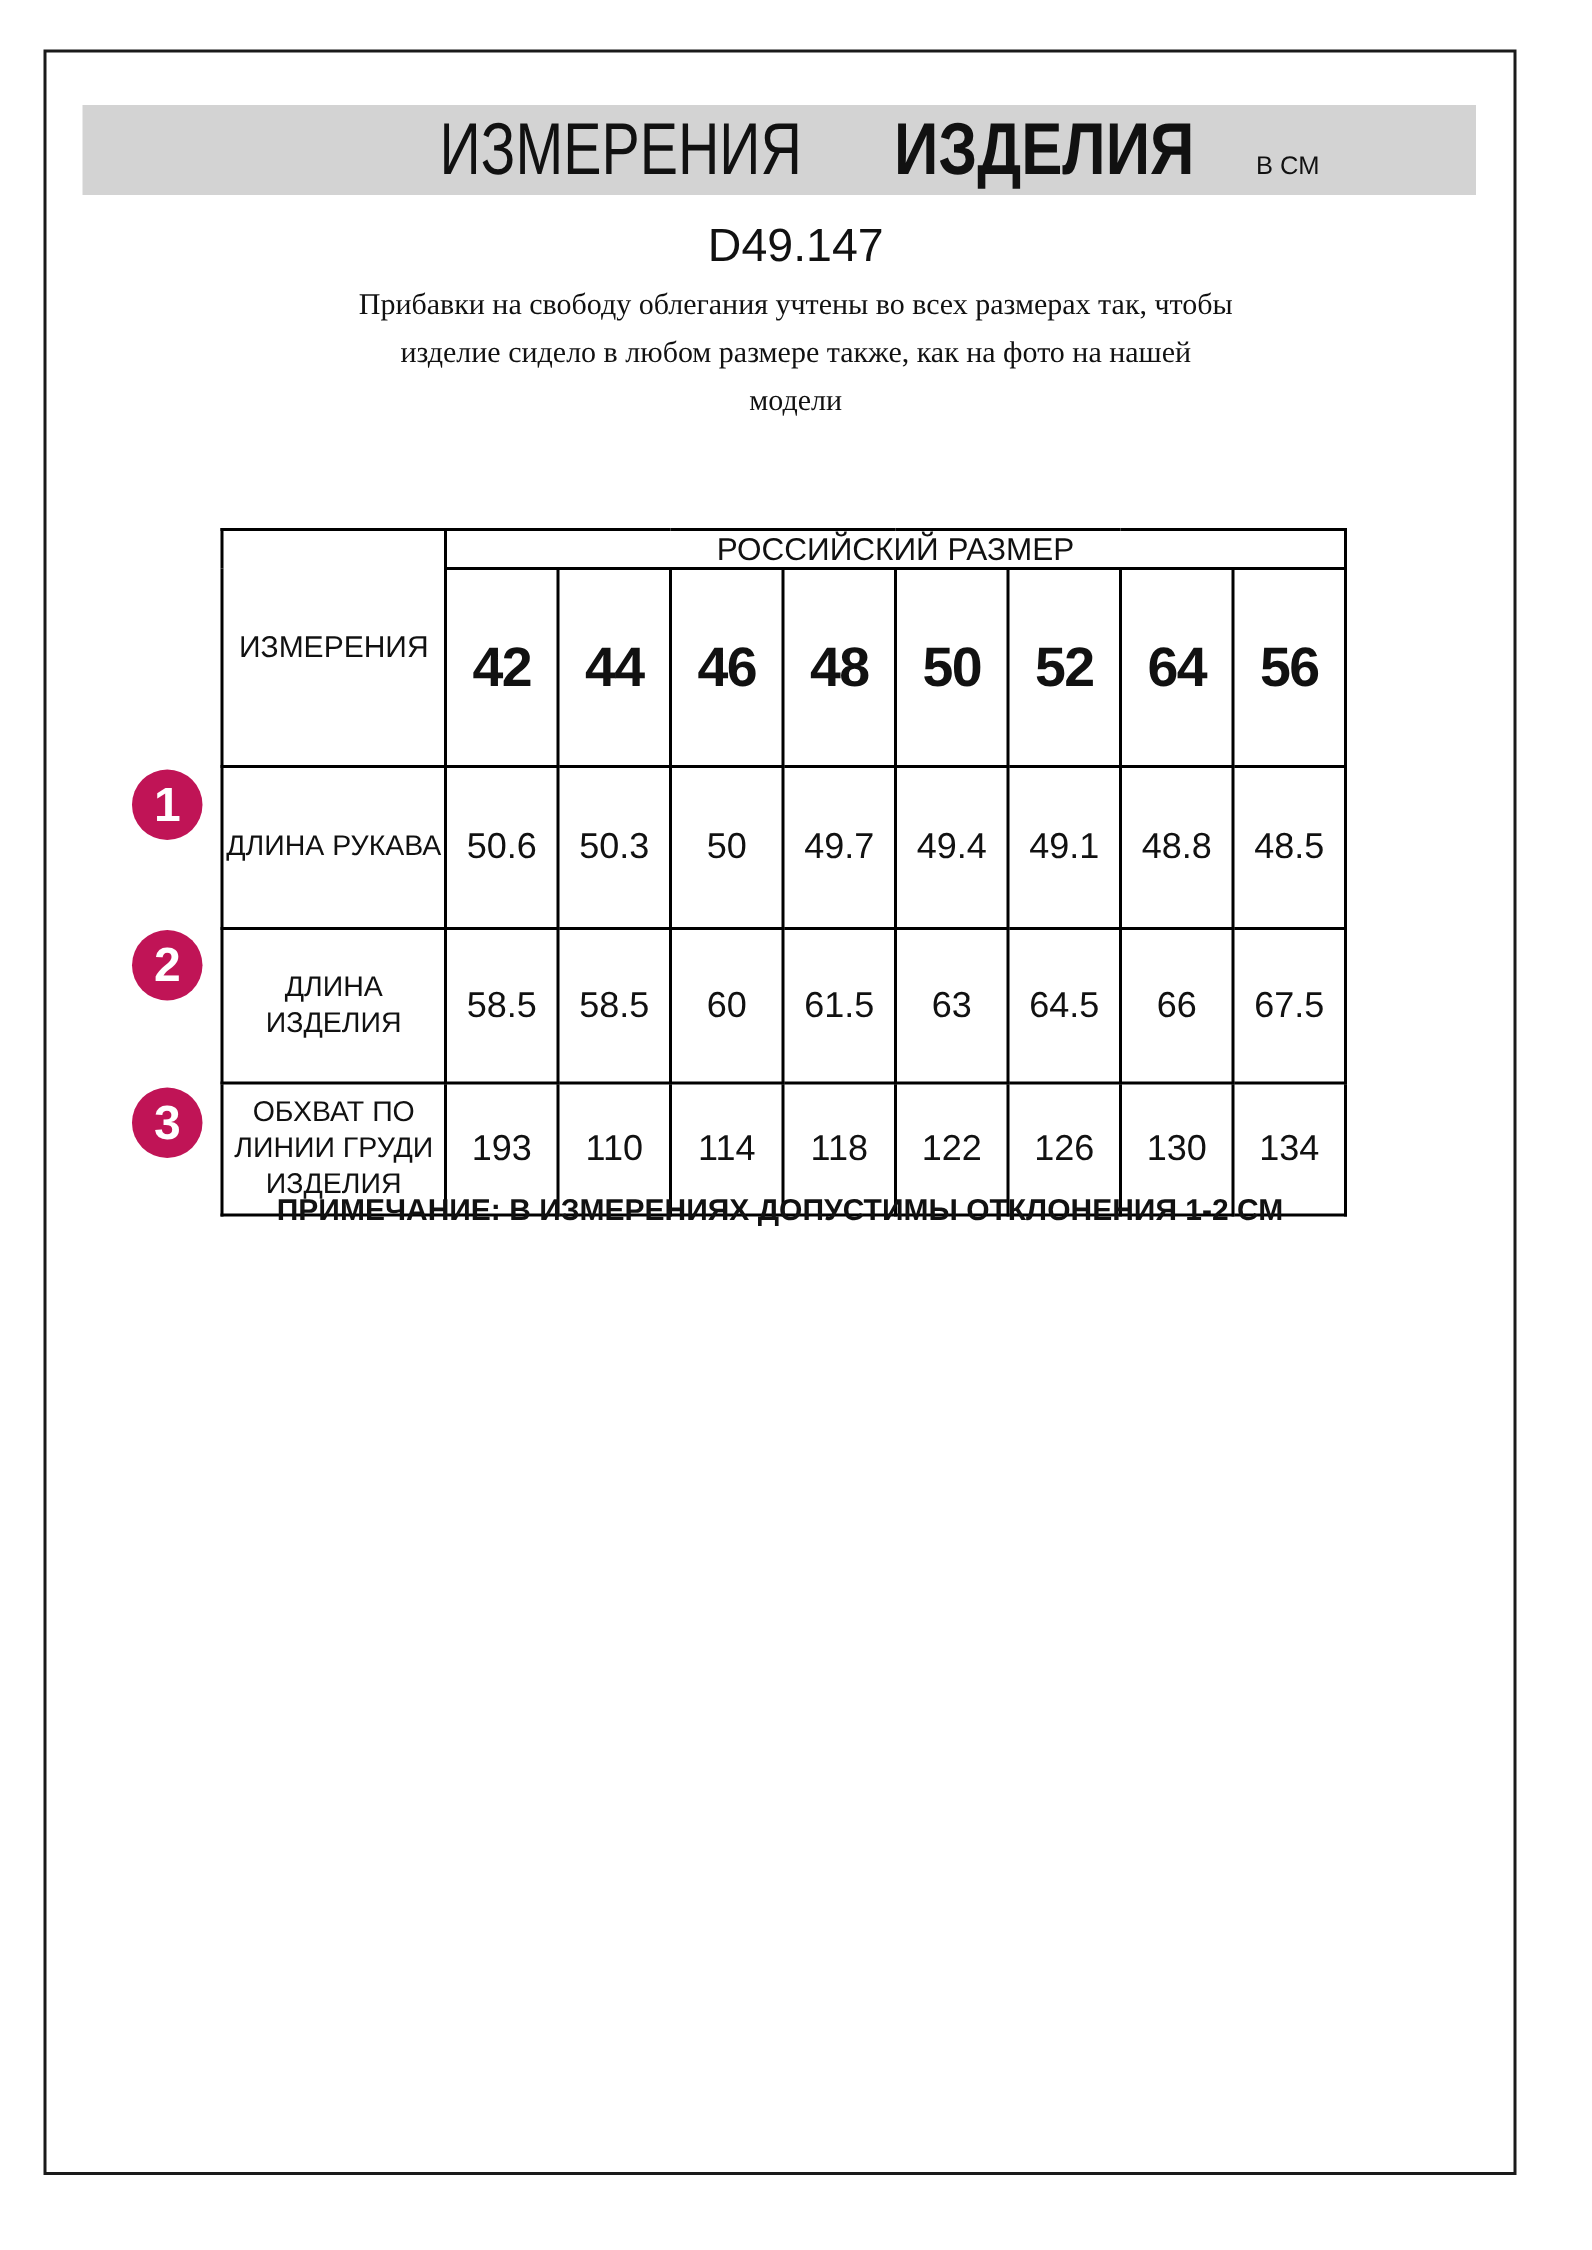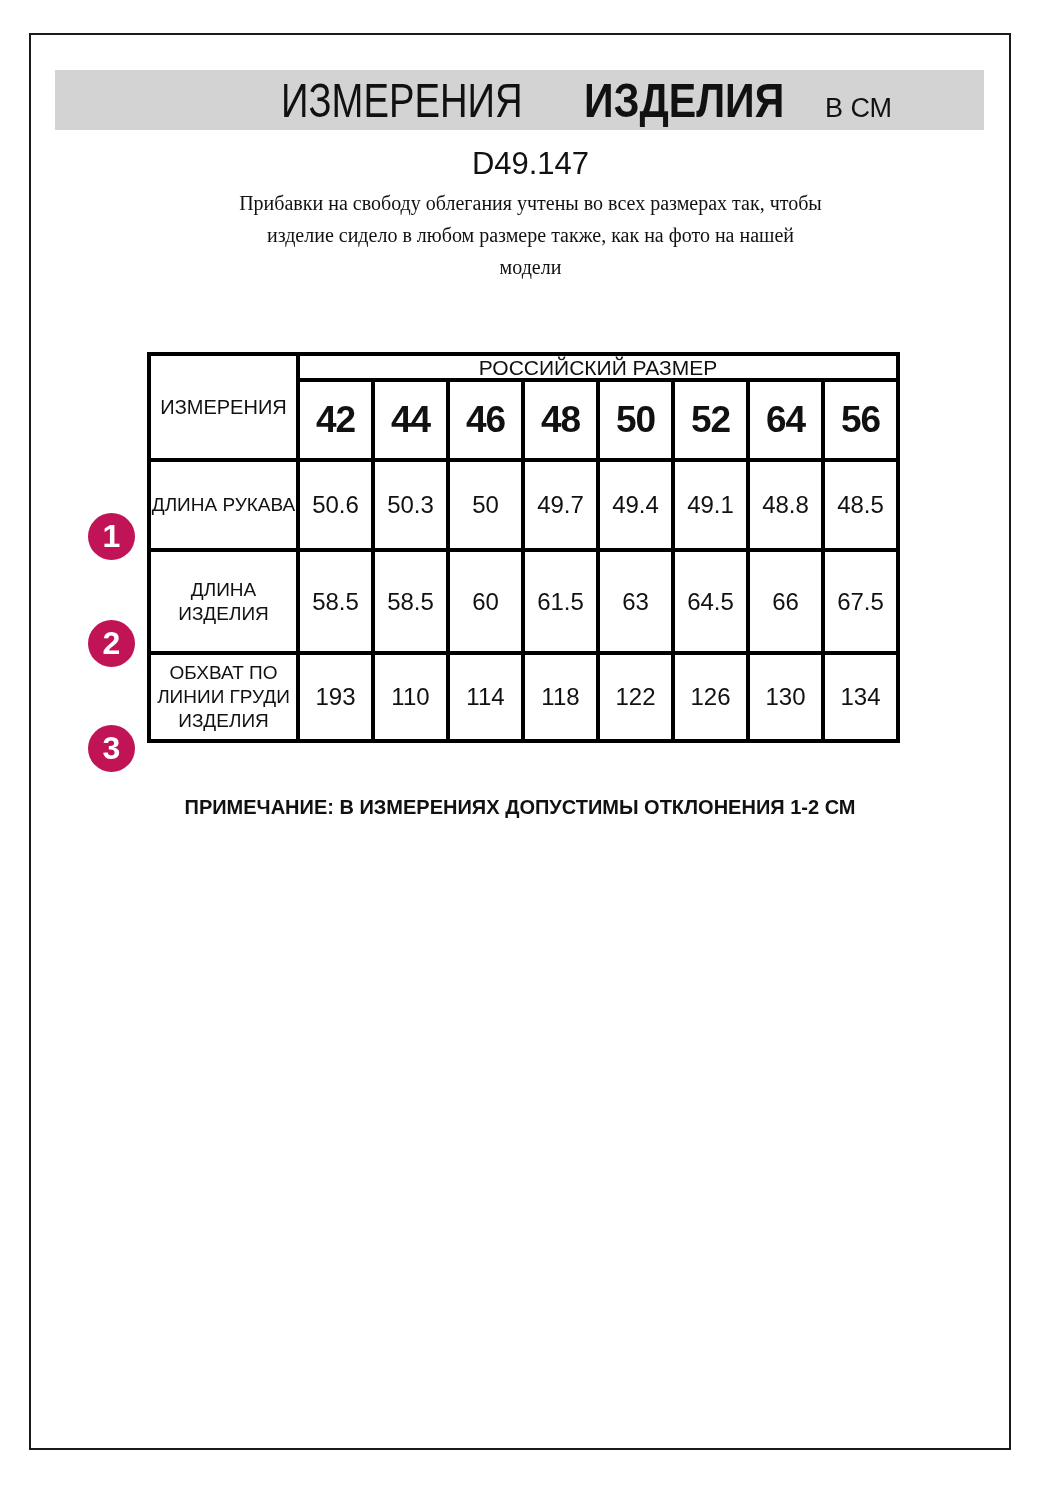--- a/index.html
+++ b/index.html
@@ -50,21 +50,21 @@
   .title-b {
     display: inline-block;
     font-size: 49px;
     line-height: 1;
     font-weight: bold;
     transform: scaleX(0.84);
     margin-left: 8px;
   }
   .title-c {
     display: inline-block;
-    font-size: 27px;
+    font-size: 17px;
     line-height: 1;
     margin-left: 22px;
   }
   .code {
     position: absolute;
     top: 146px;
     left: 0;
     width: 100%;
     text-align: center;
     font-size: 31px;
@@ -81,49 +81,49 @@
     font-family: Liberation Serif, serif;
   }
   table.size-table {
     position: absolute;
     left: 147px;
     top: 352px;
     border-collapse: collapse;
     table-layout: fixed;
   }
   table.size-table td {
-    border: 4px solid #000000;
+    border: 2px solid #000000;
     text-align: center;
     vertical-align: middle;
     padding: 0;
     background: #ffffff;
   }
   td.corner {
     font-size: 20px;
   }
   tr.group-row { height: 26px; }
   td.group {
     font-size: 21px;
     line-height: 1;
   }
-  tr.sizes-row { height: 80px; }
+  tr.sizes-row { height: 132px; }
   tr.sizes-row td {
     font-size: 37px;
     font-weight: 900;
     letter-spacing: -1px;
   }
   tr.data-row td.rowlabel {
     font-size: 19px;
     line-height: 24px;
     white-space: pre-line;
   }
   tr.data-row td.val {
     font-size: 24px;
   }
-  tr.r1 { height: 90px; }
+  tr.r1 { height: 108px; }
   tr.r2 { height: 103px; }
   tr.r3 { height: 88px; }
   .circle {
     position: absolute;
     left: 88px;
     width: 47px;
     height: 47px;
     border-radius: 50%;
     color: #ffffff;
     display: flex;

